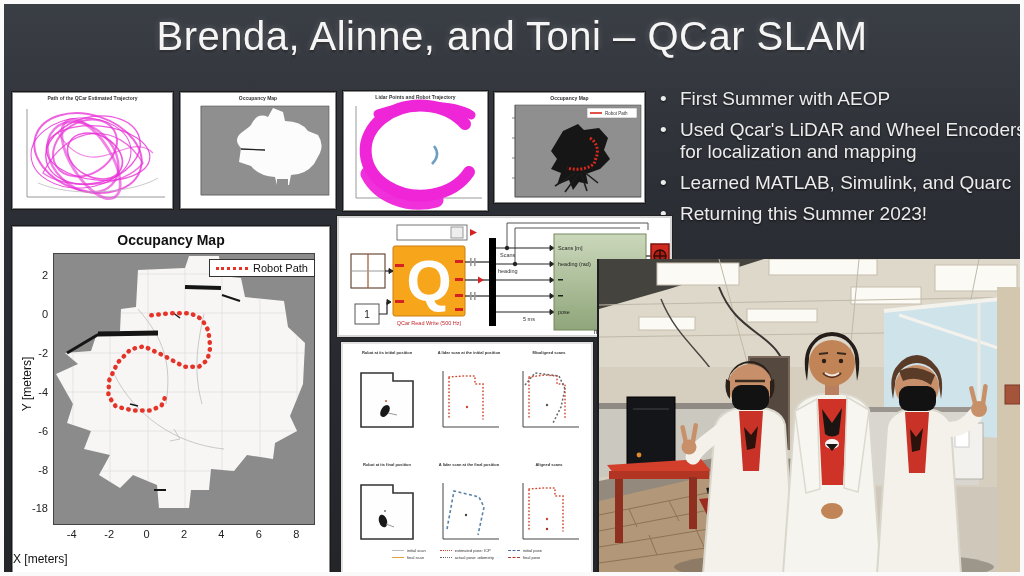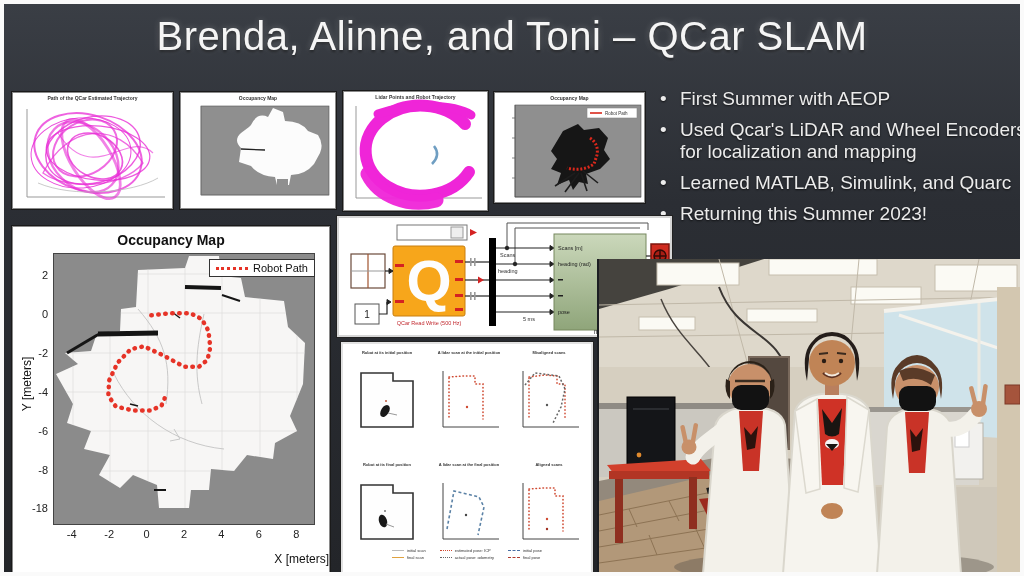--- a/index.html
+++ b/index.html
@@ -22,21 +22,21 @@
   .map-panel{left:8px;top:222px;width:318px;height:348px;}
   .map-title{position:absolute;top:5px;left:0;width:100%;text-align:center;
     font-size:14px;font-weight:bold;color:#111;}
   .map-plot{position:absolute;left:40px;top:26px;width:262px;height:272px;background:#8b8b8b;border:1px solid #444;}
   .map-legend{position:absolute;right:14px;top:32px;background:#fff;border:1px solid #333;
     padding:2px 6px;display:flex;align-items:center;gap:5px;z-index:3;}
   .legend-line{display:inline-block;width:32px;height:0;border-top:3px dotted #e63327;}
   .map-legend span{font-size:11px;color:#111;}
   .xtick{position:absolute;width:22px;text-align:center;font-size:11px;color:#222;top:301px;}
   .ytick{position:absolute;width:26px;text-align:right;font-size:11px;color:#222;left:9px;}
-  .xlabel{position:absolute;bottom:7px;left:0;width:100%;text-align:right;font-size:12px;color:#111;}
+  .xlabel{position:absolute;bottom:7px;left:0;width:100%;text-align:left;font-size:12px;color:#111;}
   .ylabel{position:absolute;left:-26px;top:150px;transform:rotate(-90deg);font-size:12px;color:#111;width:80px;text-align:center;}
   
   .sim-panel{left:333px;top:212px;width:335px;height:121px;z-index:2;border:2px solid #d6d6d6;outline:1px solid #222;}
   
   .sub-panel{left:337px;top:338px;width:252px;height:234px;border:2px solid #e2e2e2;outline:1px solid #222;}
   .sp-title{position:absolute;width:80px;text-align:center;font-size:4px;color:#333;font-weight:bold;white-space:nowrap;overflow:hidden;}
   .sp-svg{position:absolute;}
   .sub-legend{position:absolute;left:0;top:204px;width:100%;display:flex;justify-content:center;gap:14px;}
   .sub-legend .col{display:flex;flex-direction:column;gap:2px;}
   .sub-legend .item{display:flex;align-items:center;gap:3px;}

